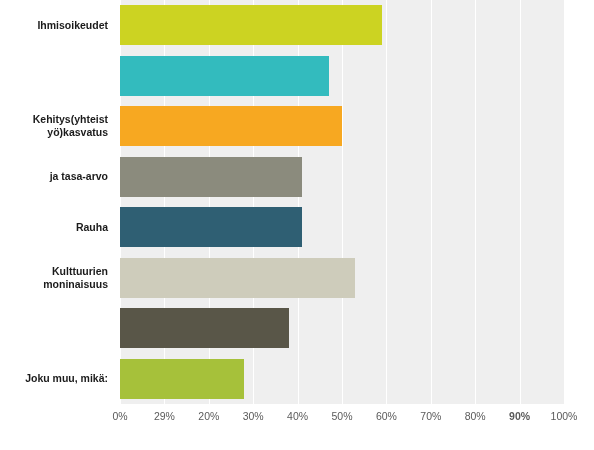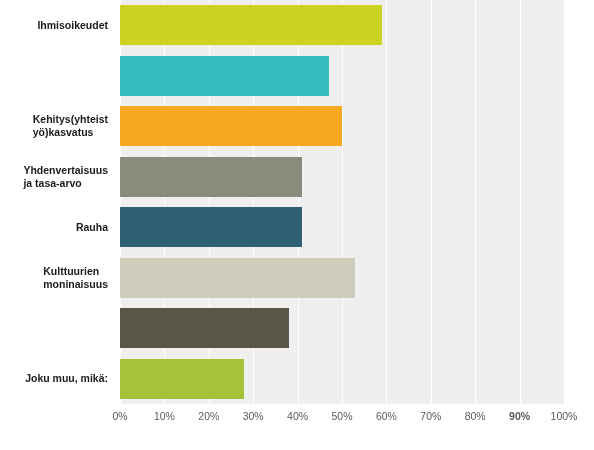--- a/index.html
+++ b/index.html
@@ -76,20 +76,21 @@
     position: absolute;
     left: 0;
     top: 0;
     width: 114px;
     height: 404px;
   }
   .cat-label {
     position: absolute;
     right: 0;
     width: 114px;
+    text-align: right;
     font-size: 10.5px;
     font-weight: bold;
     color: #1b1b1b;
     line-height: 13px;
     display: flex;
     align-items: center;
     justify-content: flex-end;
     padding-right: 6px;
     box-sizing: border-box;
   }
@@ -168,21 +169,20 @@
         </div>
       </div>
       <div class="cat-label" style="top: 101px; height: 50.5px; color: rgb(27, 27, 27);">
         <div>
           <span>Kehitys(yhteist</span>
           <span>yö)kasvatus</span>
         </div>
       </div>
       <div class="cat-label" style="top: 151.5px; height: 50.5px; color: rgb(27, 27, 27);">
         <div>
-          <span>Yhdenvertaisuus</span>
           <span>ja tasa-arvo</span>
         </div>
       </div>
       <div class="cat-label" style="top: 202px; height: 50.5px; color: rgb(27, 27, 27);">
         <div>
           <span>Rauha</span>
         </div>
       </div>
       <div class="cat-label" style="top: 252.5px; height: 50.5px; color: rgb(27, 27, 27); margin-left: 20px;">
         <div>
@@ -192,21 +192,21 @@
       </div>
       <div class="cat-label" style="top: 353.5px; height: 50.5px; color: rgb(27, 27, 27);">
         <div>
           <span>Joku muu, mikä:</span>
         </div>
       </div>
     </div>
 
   <div id="x-axis">
       <div class="x-tick" style="left: 0px; color: rgb(90, 90, 90);">0%</div>
-      <div class="x-tick" style="left: 44.4px; color: rgb(90, 90, 90);">10%</div>
+      <div class="x-tick" style="left: 44.4px; color: rgb(90, 90, 90);">29%</div>
       <div class="x-tick" style="left: 88.8px; color: rgb(90, 90, 90);">20%</div>
       <div class="x-tick" style="left: 133.2px; color: rgb(90, 90, 90);">30%</div>
       <div class="x-tick" style="left: 177.6px; color: rgb(90, 90, 90);">40%</div>
       <div class="x-tick" style="left: 222px; color: rgb(90, 90, 90);">50%</div>
       <div class="x-tick" style="left: 266.4px; color: rgb(90, 90, 90);">60%</div>
       <div class="x-tick" style="left: 310.8px; color: rgb(90, 90, 90);">70%</div>
       <div class="x-tick" style="left: 355.2px; color: rgb(90, 90, 90);">80%</div>
       <div class="x-tick" style="left: 399.6px; color: rgb(90, 90, 90); font-weight: bold;">90%</div>
       <div class="x-tick" style="left: 444px; color: rgb(90, 90, 90);">100%</div>
     </div>

